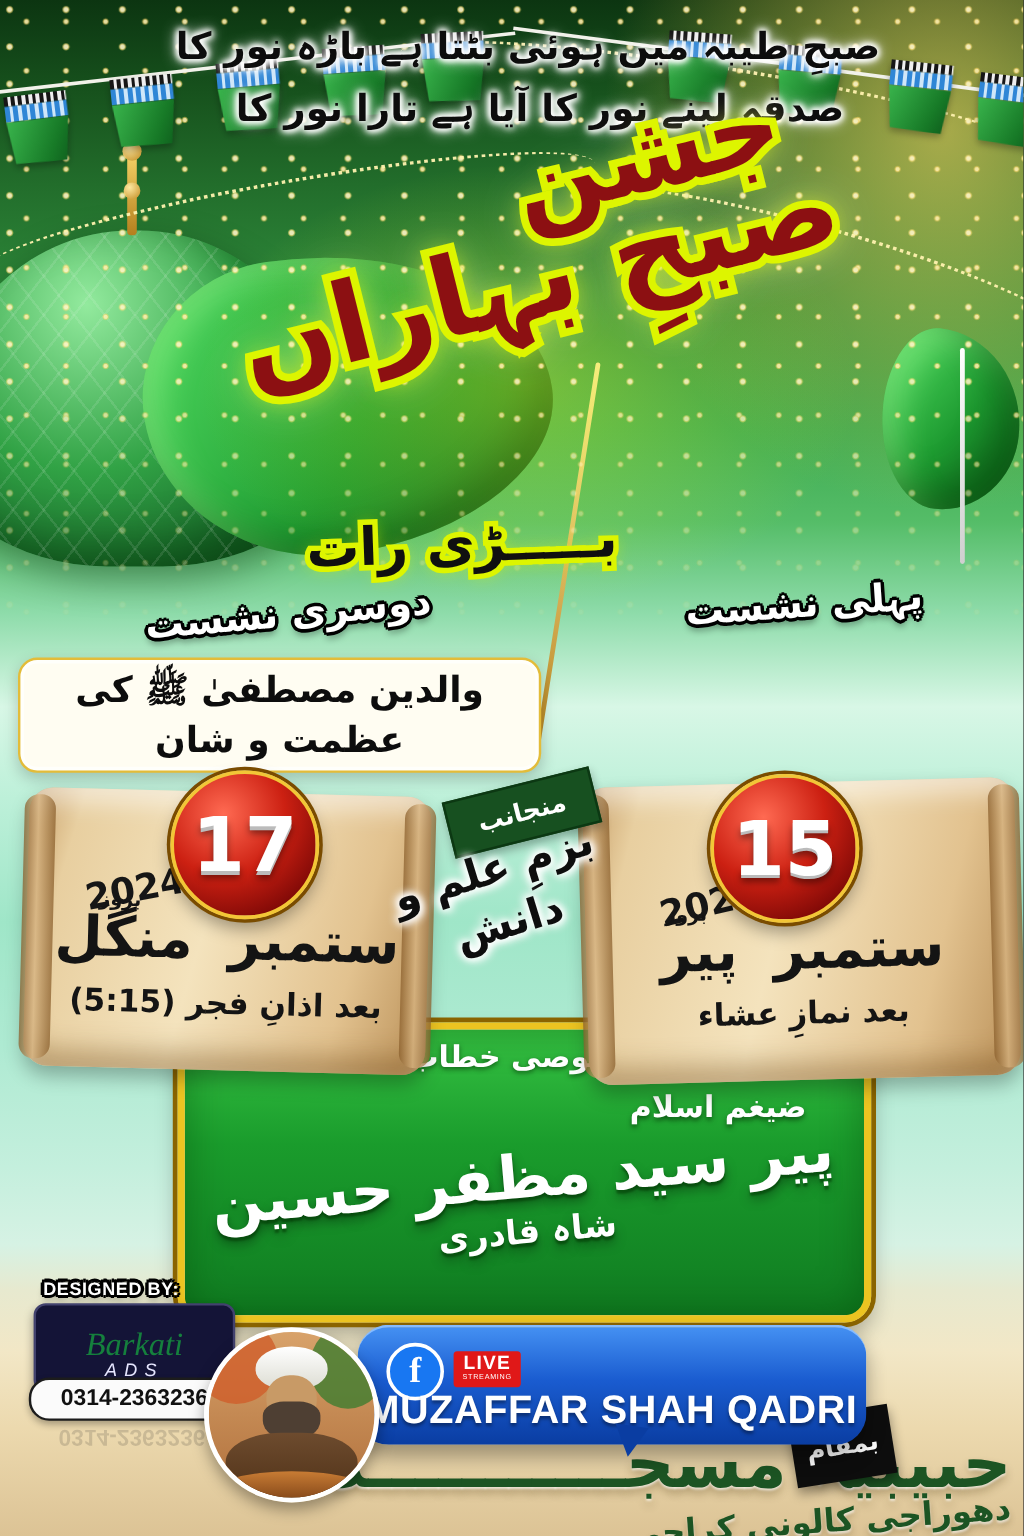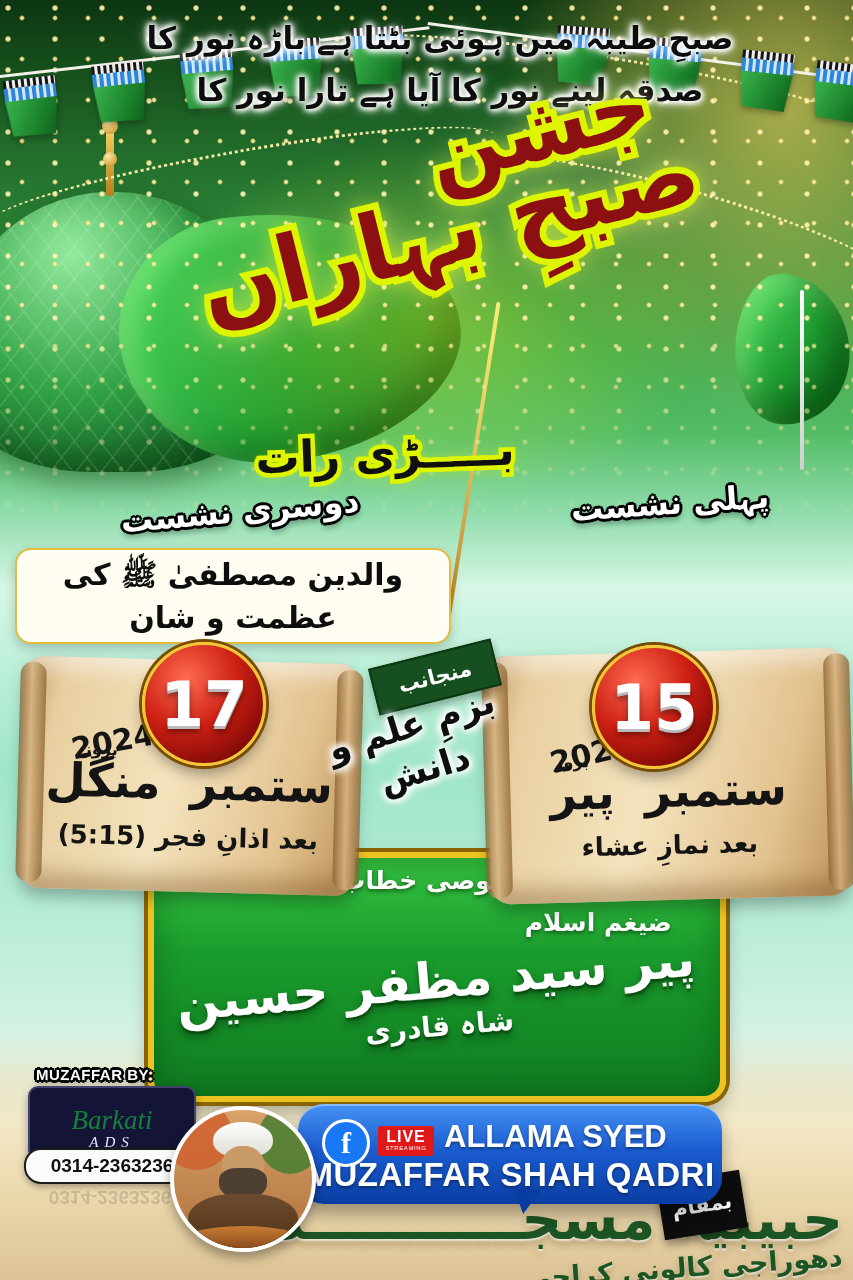--- a/index.html
+++ b/index.html
@@ -127,21 +127,21 @@
     text-shadow:0 2px 4px rgba(0,40,0,.6);}
   .panel-name{position:absolute;left:0;right:0;top:94px;text-align:center;color:#fff;
     transform:rotate(-5deg);text-shadow:0 3px 2px rgba(0,50,0,.55),0 6px 10px rgba(0,0,0,.35);}
   .pn-main{font-size:50px;font-weight:bold;} .pn-suf{font-size:28px;font-weight:bold;}
   
   .designed{left:36px;top:1066px;font-family:"Liberation Sans",sans-serif;font-size:15px;font-weight:bold;
     letter-spacing:.5px;z-index:6;}
   .brandbox{left:28px;top:1086px;width:164px;height:70px;background:#141437;border:2px solid #42426e;
     border-radius:10px;z-index:6;text-align:center;box-shadow:0 4px 8px rgba(0,0,0,.35);}
   .brand{font-family:"Liberation Serif",serif;font-style:italic;font-size:27px;color:#15803d;line-height:1.2;margin-top:16px;}
-  .brand-sub{font-family:Liberation Serif, serif;font-style:italic;font-size:15px;color:#e6e6ff;
+  .brand-sub{font-family:Liberation Sans, sans-serif;font-style:italic;font-size:15px;color:#e6e6ff;
     letter-spacing:6px;margin-top:-2px;}
   .phone-pill{left:24px;top:1148px;width:172px;height:32px;background:#fbfbfb;border:2px solid #1c1c1c;
     border-radius:17px;z-index:7;display:flex;align-items:center;justify-content:center;
     font-family:"Liberation Sans",sans-serif;font-size:19px;font-weight:bold;color:#111;
     box-shadow:0 3px 6px rgba(0,0,0,.3);}
   .phone-reflect{left:24px;top:1186px;width:172px;text-align:center;transform:scaleY(-1);opacity:.16;
     font-family:"Liberation Sans",sans-serif;font-size:19px;font-weight:bold;color:#222;filter:blur(.6px);z-index:6;}
   .photo{left:170px;top:1106px;width:138px;height:138px;border-radius:50%;border:4px solid #fff;
     overflow:hidden;z-index:8;background:linear-gradient(180deg,#d8a26a,#b0703c);
     box-shadow:0 6px 12px rgba(0,0,0,.35);}
@@ -304,21 +304,21 @@
     </div>
     <div class="timeln tl-l rtl">بعد اذانِ فجر (5:15)</div>
   </div>
   <div class="abs daycircle dc-l">
     <span class="daynum">17</span>
   </div>
 
   <div class="abs org-ribbon rtl">منجانب</div>
   <div class="abs org-name rtl">بزمِ علم و دانش</div>
 
-  <div class="abs designed outline-black">MUZAFFAR BY:</div>
+  <div class="abs designed outline-black">DESIGNED BY:</div>
   <div class="abs brandbox">
     <div class="brand">Barkati</div>
     <div class="brand-sub">ADS</div>
   </div>
   <div class="abs phone-pill">0314-2363236</div>
   <div class="abs phone-reflect">0314-2363236</div>
 
   <div class="abs photo">
     <div class="ph-blob1"></div>
     <div class="ph-blob2"></div>
@@ -328,21 +328,20 @@
     <div class="ph-robe"></div>
     <div class="ph-desk"></div>
   </div>
 
   <div class="abs banner">
     <div class="fb-ic">f</div>
     <div class="live-badge">
       <span class="lv">LIVE</span>
       <span class="stx">STREAMING</span>
     </div>
-    <div class="bl1">ALLAMA SYED</div>
     <div class="bl2">MUZAFFAR SHAH QADRI</div>
   </div>
 
   <div class="abs venue-badge rtl">بمقام</div>
   <div class="abs venue-line">
     <span class="v-big">حبیبیہ مسجـــــــــــد</span>
     <span class="v-small">دھوراجی کالونی کراچی</span>
   </div>
 
 </div>

